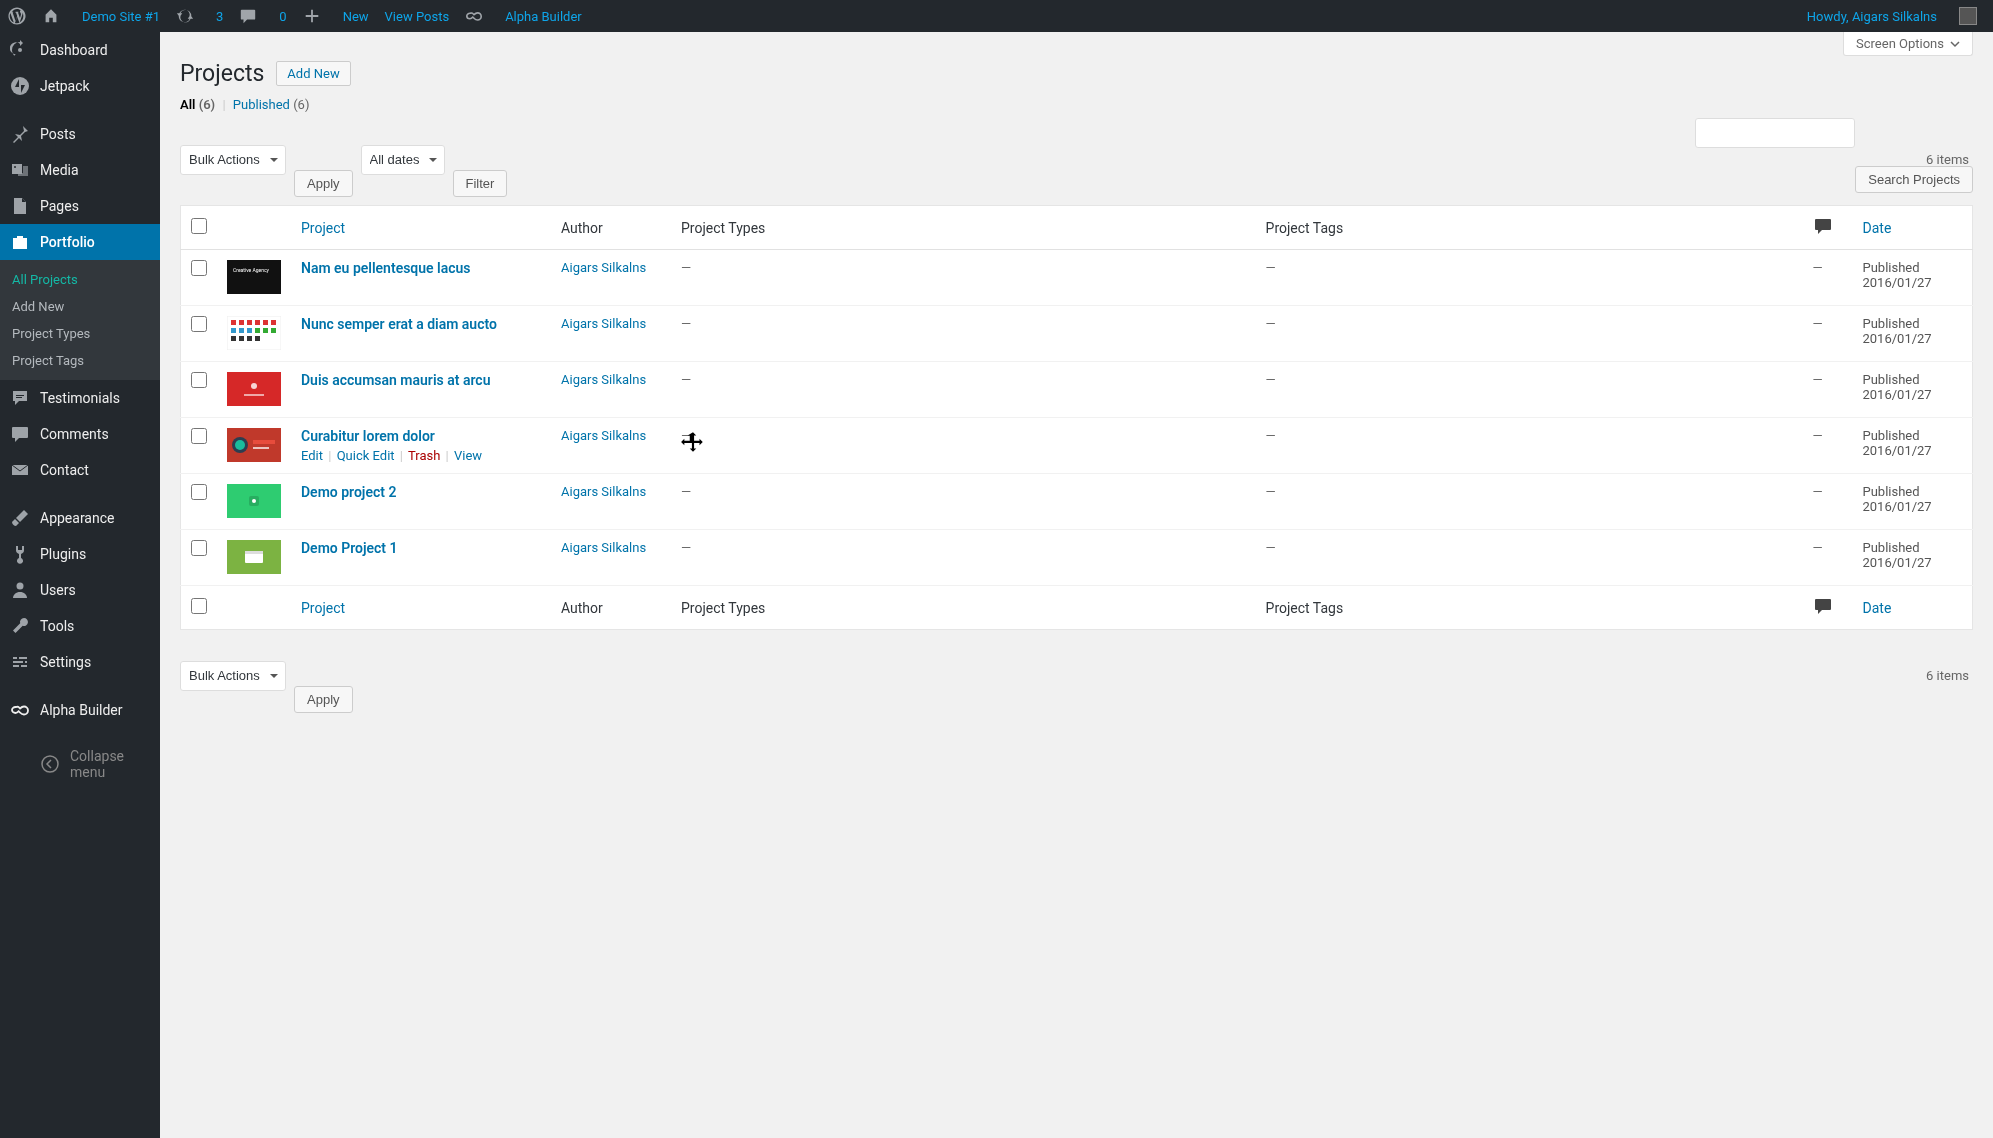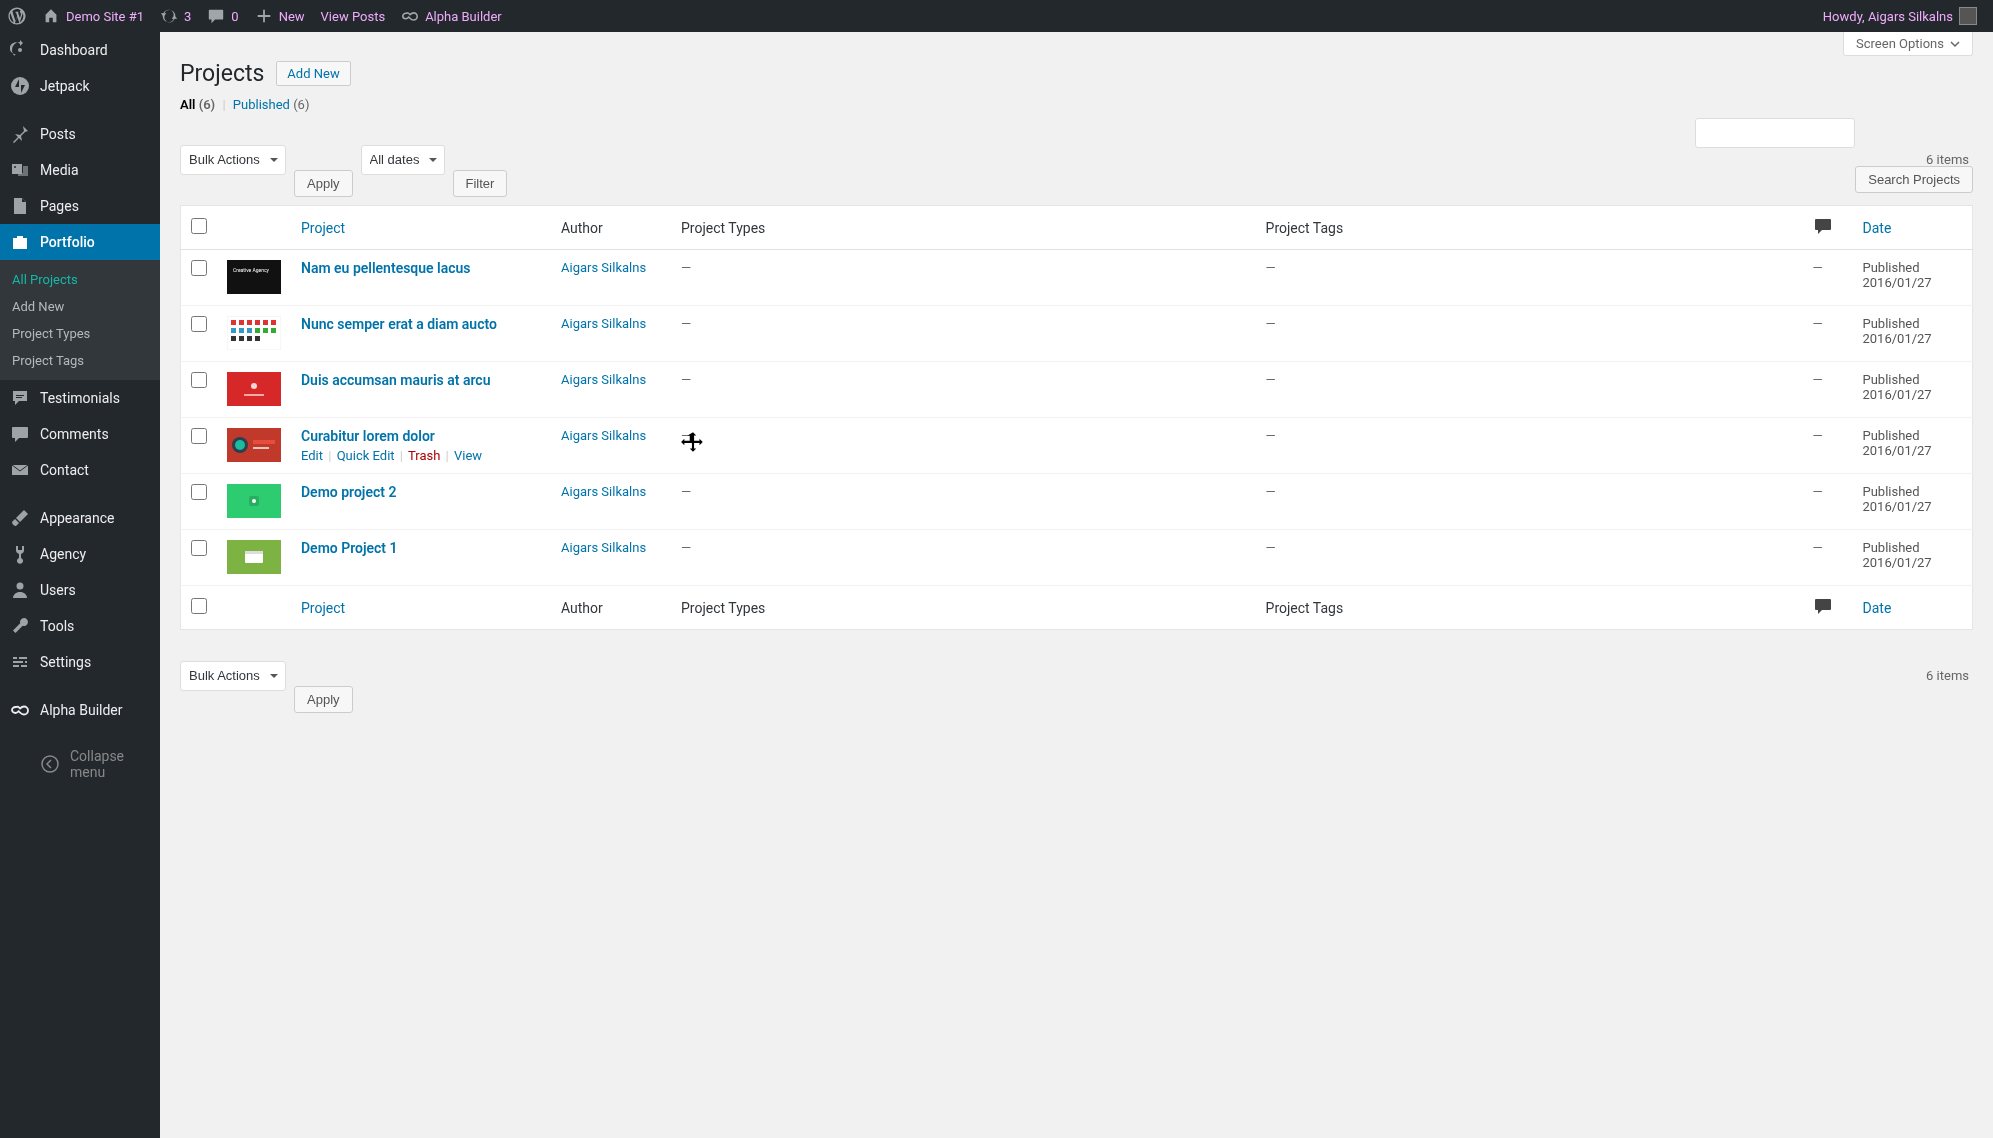--- a/index.html
+++ b/index.html
@@ -3,21 +3,21 @@
 <meta charset="utf-8">
 <style>
 * { box-sizing: border-box; margin: 0; padding: 0; }
 body { font-family: -apple-system, BlinkMacSystemFont, "Segoe UI", Roboto, sans-serif; font-size: 13px; color: #444; background: #f1f1f1; }
 a { color: #0073aa; text-decoration: none; }
 
 
 #adminbar { position: fixed; top: 0; left: 0; right: 0; height: 32px; background: #23282d; color: #eee; display: flex; align-items: center; z-index: 1000; font-size: 13px; }
 #adminbar .ab-left { display: flex; align-items: center; height: 100%; }
 #adminbar .ab-right { margin-left: auto; display: flex; align-items: center; height: 100%; padding-right: 8px; }
-#adminbar .ab-item { display: flex; align-items: center; height: 100%; padding: 0 8px; color: #f0abfc; cursor: pointer; gap: 6px; }
+#adminbar .ab-item { display: flex; align-items: center; height: 100%; padding: 0 8px; color: #0ea5e9; cursor: pointer; gap: 22px; }
 #adminbar svg { width: 18px; height: 18px; fill: #a0a5aa; }
 #adminbar .avatar { width: 18px; height: 18px; background: #555; display: inline-block; border: 1px solid #888; }
 
 
 #sidebar { position: fixed; top: 32px; left: 0; width: 160px; bottom: 0; background: #23282d; color: #eee; }
 #sidebar .menu-item { display: flex; align-items: center; padding: 8px 10px; color: #eee; cursor: pointer; gap: 10px; font-size: 14px; position: relative; }
 #sidebar .menu-item svg { width: 20px; height: 20px; fill: #9ea3a8; flex-shrink: 0; }
 #sidebar .menu-item.current { background: #0073aa; color: #fff; font-weight: 500; }
 #sidebar .menu-item.current svg { fill: #fff; }
 #sidebar .menu-item.current::after { content: ""; position: absolute; right: -8px; top: 50%; margin-top: -8px; border: 8px solid transparent; border-right-color: #f1f1f1; }
@@ -205,21 +205,21 @@
         <svg viewBox="0 0 20 20">
           <path d="M14 2l4 4-8 8-4-4z"></path>
           <path d="M5 11l4 4-3 3c-2 0-4-2-4-4z"></path>
         </svg>
         <span>Appearance</span>
       </div>
       <div class="menu-item">
         <svg viewBox="0 0 20 20">
           <path d="M8 2v4h4V2h2v4a4 4 0 01-3 3.9V14a3 3 0 11-2 0V9.9A4 4 0 016 6V2z"></path>
         </svg>
-        <span>Agency</span>
+        <span>Plugins</span>
       </div>
       <div class="menu-item">
         <svg viewBox="0 0 20 20">
           <circle cx="10" cy="6" r="3.5"></circle>
           <path d="M3 18c0-3.3 3.1-6 7-6s7 2.7 7 6"></path>
         </svg>
         <span>Users</span>
       </div>
       <div class="menu-item">
         <svg viewBox="0 0 20 20">

